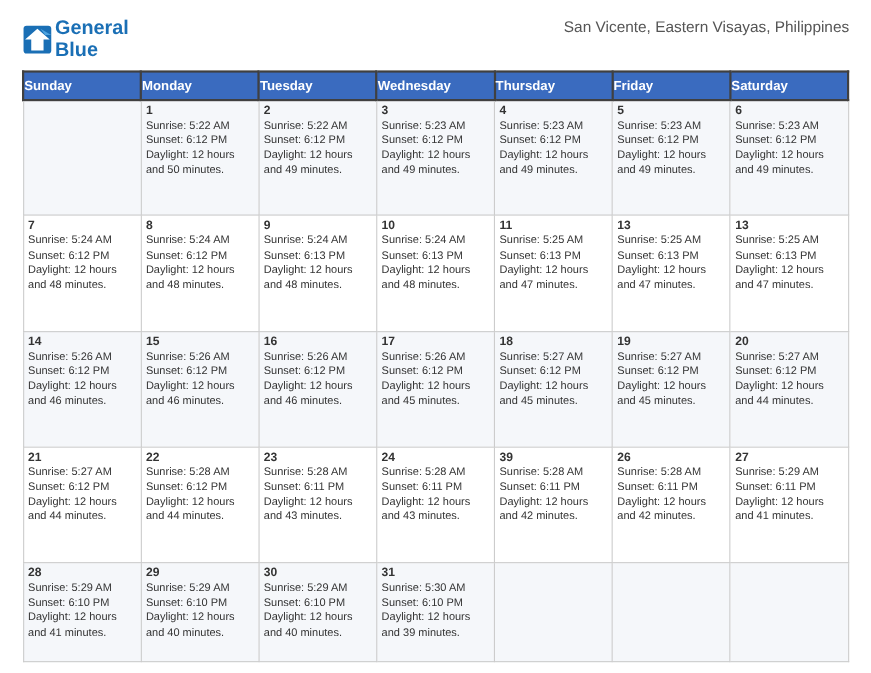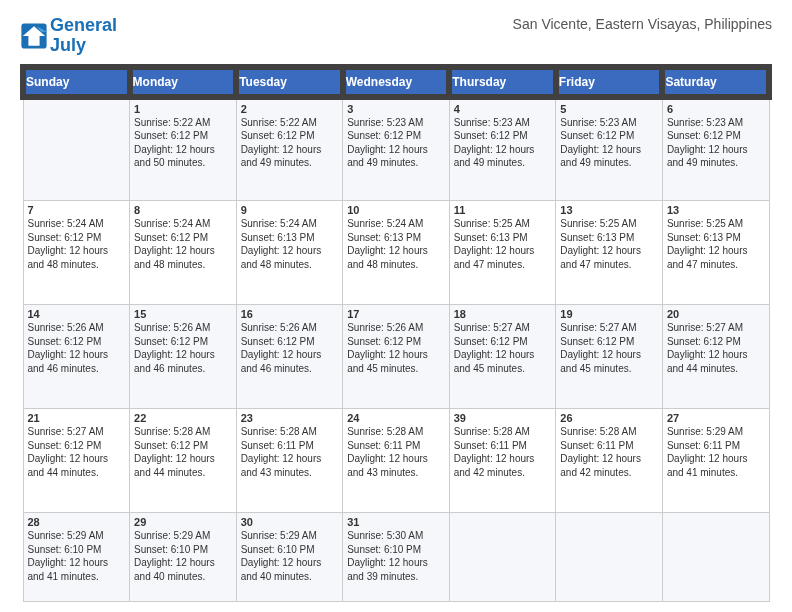--- a/index.html
+++ b/index.html
@@ -59,21 +59,21 @@
       font-size: 10.5px;
       table-layout: fixed;
     }
     .calendar thead tr th {
       background-color: #3a6bbf;
       color: #fff;
       font-size: 12px;
       font-weight: bold;
       padding: 5px 0;
       text-align: left;
-      border: 6px solid #404040;
+      border: 2px solid #404040;
     }
     .calendar tbody tr td {
       vertical-align: top;
       border: 1px solid #ccc;
       padding: 3px 4px;
       height: 88px;
       background: #fff;
       color: #333;
       font-size: 10px;
     }
@@ -109,21 +109,21 @@
 <div class="page">
   <div class="header">
     <div class="logo">
       <svg class="logo-icon" viewBox="0 0 40 40">
         <rect x="2" y="2" width="36" height="36" rx="4" fill="#1a6fb5"></rect>
         <polygon points="20,6 36,20 28,20 28,34 12,34 12,20 4,20" fill="white"></polygon>
         <polygon points="24,6 38,14 30,14" fill="#4da3e0"></polygon>
       </svg>
       <div class="logo-text">
         <div><span class="blue">General</span></div>
-        <div><span class="blue">July</span></div>
+        <div><span class="blue">Blue</span></div>
       </div>
     </div>
     <div class="title-block">
       <div class="subtitle">San Vicente, Eastern Visayas, Philippines</div>
     </div>
   </div>
 
   <table class="calendar">
     <thead>
       <tr>

